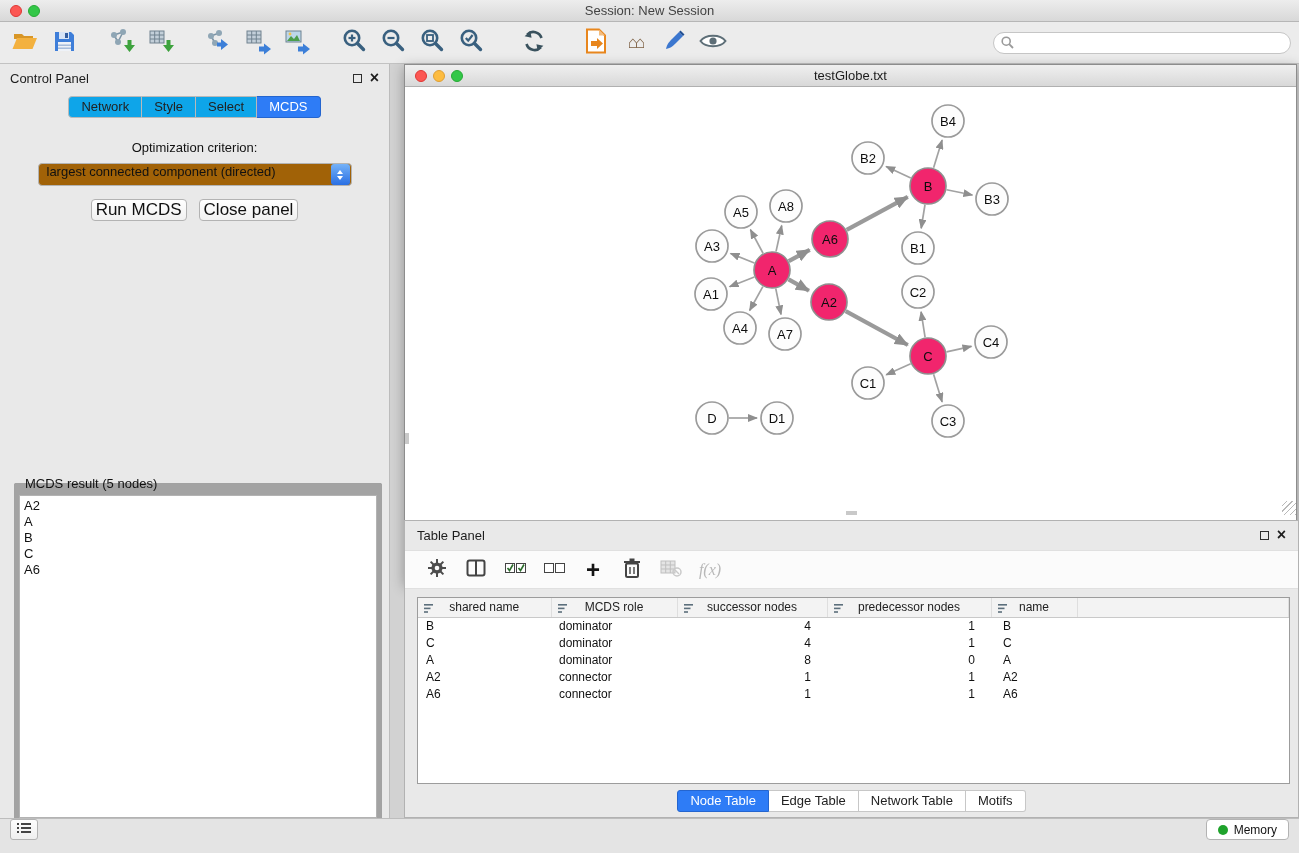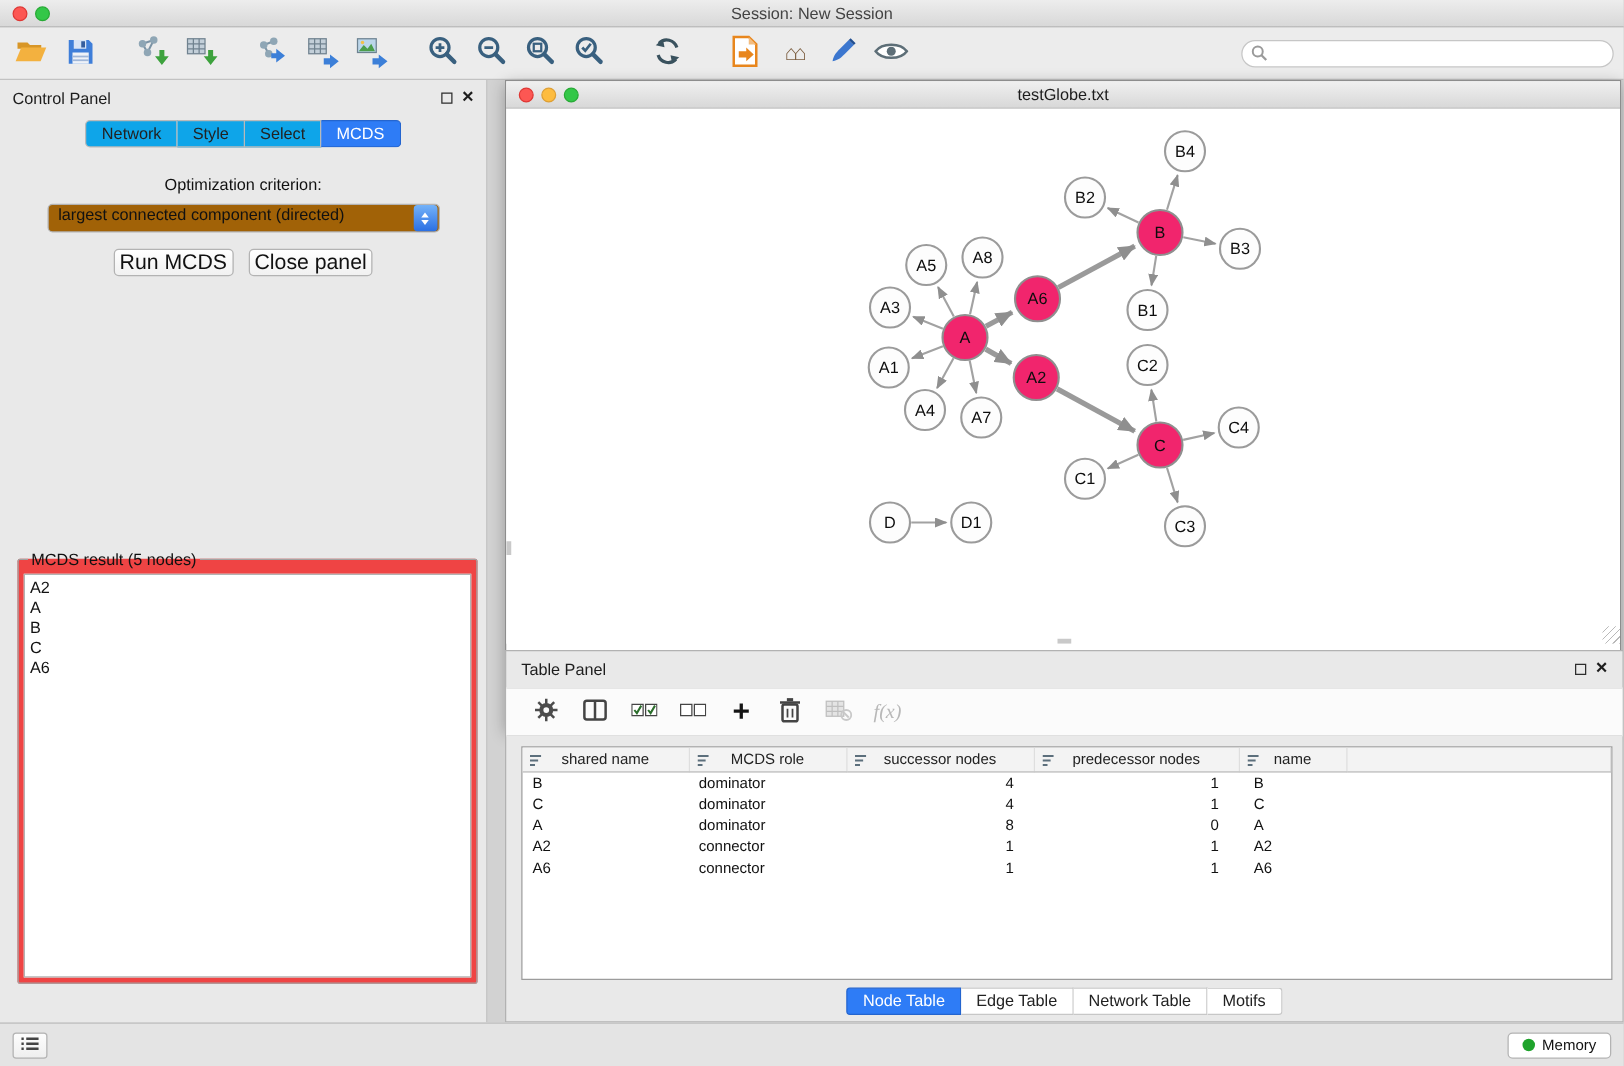--- a/index.html
+++ b/index.html
@@ -34,21 +34,21 @@
 .cp-tab:last-child{border-radius:0 4px 4px 0}
 .cp-tab.active{background:var(--accent,#2e7cf6);border-color:#2465cf;color:#fff}
 .opt-label{text-align:center;font-size:13px;margin-top:22px;color:#111}
 .dropdown{margin:8px auto 0;width:314px;height:23px;background:#a16207;border:1px solid #b3b3b3;border-radius:4px;display:flex;align-items:flex-start;cursor:pointer}
 .dd-value{flex:1;font-size:13px;padding-left:8px;white-space:nowrap;overflow:hidden;color:#111}
 .dd-stepper{width:19px;height:21px;border-radius:3px;background:linear-gradient(#74b2f8,#2a6fe3);margin-right:1px;display:flex;flex-direction:column;align-items:center;justify-content:center}
 .dd-up{width:0;height:0;border-left:3.5px solid transparent;border-right:3.5px solid transparent;border-bottom:4.5px solid #fff;margin-bottom:2px}
 .dd-down{width:0;height:0;border-left:3.5px solid transparent;border-right:3.5px solid transparent;border-top:4.5px solid #fff}
 .cp-buttons{display:flex;justify-content:center;gap:12px;margin-top:13px}
 .btn{height:22px;padding:0 4px;font-size:17px;background:linear-gradient(#ffffff,#f1f1f1);border:1px solid #b3b3b3;border-radius:4px;color:#111;cursor:pointer;font-family:"Liberation Sans",sans-serif}
-.mcds-result{position:absolute;left:14px;width:368px;top:376px;height:347px;border:1px solid #a2a2a2;border-radius:2px;padding:4px;display:flex;flex-direction:column;background:#ef4444}
+.mcds-result{position:absolute;left:14px;width:368px;top:412px;height:347px;border:1px solid #a2a2a2;border-radius:2px;padding:4px;display:flex;flex-direction:column;background:#a3a3a3}
 .mcds-result legend{font-size:13px;padding:0 3px;margin-left:3px;color:#111}
 .result-list{flex:1;background:#fff;border:1px solid #b3b3b3;font-size:13px;padding:2px 4px;overflow:hidden}
 .result-item{height:16px;line-height:16px;color:#111}
 
 .network-window{position:absolute;left:404px;top:64px;width:893px;height:520px;background:#fff;border:1px solid #8d8d8d;box-shadow:0 3px 12px rgba(0,0,0,.30)}
 .nw-titlebar{height:22px;background:linear-gradient(#f0f0f0,#d8d8d8);border-bottom:1px solid #b0b0b0;position:relative;display:flex;align-items:center}
 .nw-titlebar .wtitle{flex:1;text-align:center;font-size:13px;color:#1c1c1c}
 .nw-canvas{position:relative;height:428px;background:#fff;overflow:hidden}
 .nw-canvas svg.graph{position:absolute;left:0;top:0}
 .edge{stroke:#a2a2a2;stroke-width:1.7}
@@ -74,21 +74,21 @@
 .thl{flex:1;text-align:center;font-size:12px}
 .data-table td{height:17px;padding:0 8px;color:#111;vertical-align:middle}
 .data-table td.num{text-align:right;padding-right:16px}
 .data-table td.namecol{padding-left:12px}
 .tp-tabs{position:absolute;bottom:5px;left:0;right:0;display:flex;justify-content:center}
 .tp-tab{font-size:13px;height:22px;line-height:20px;padding:0 12px;background:#fff;border:1px solid #c7c7c7;border-left:none;color:#222;cursor:pointer}
 .tp-tab:first-child{border-left:1px solid #c7c7c7;border-radius:3px 0 0 3px}
 .tp-tab:last-child{border-radius:0 3px 3px 0}
 .tp-tab.active{background:var(--accent,#2e7cf6);border-color:#2465cf;color:#fff}
 
-.statusbar{position:absolute;left:0;right:0;bottom:0;height:35px;background:#e4e4e4;border-top:1px solid #bdbdbd;display:flex;align-items:center;padding:0 10px}
+.statusbar{position:absolute;left:0;right:0;bottom:0;height:35px;background:#e4e4e4;border-top:1px solid #bdbdbd;display:flex;align-items:flex-start;padding:0 10px}
 .list-btn{width:28px;height:21px;background:linear-gradient(#fdfdfd,#efefef);border:1px solid #b3b3b3;border-radius:3px;display:flex;align-items:center;justify-content:center;cursor:pointer}
 .memory-btn{margin-left:auto;height:21px;display:flex;align-items:center;gap:6px;padding:0 11px;border-radius:4px;background:#fff;border:1px solid #b3b3b3;font-size:12px;color:#111;cursor:pointer}
 .memory-dot{width:10px;height:10px;border-radius:50%;background:#1fa32c;display:inline-block}
 </style>
 </head>
 <body>
 
 <div id="app">
 
   <div class="titlebar">

